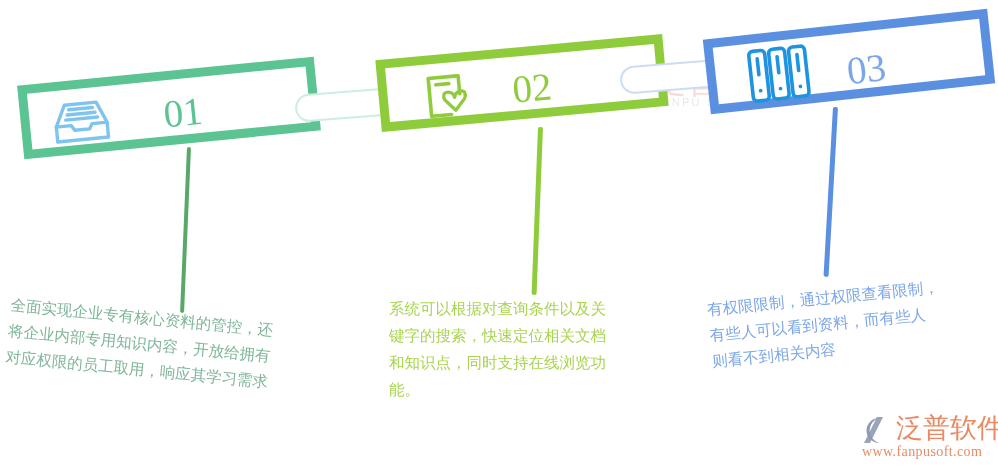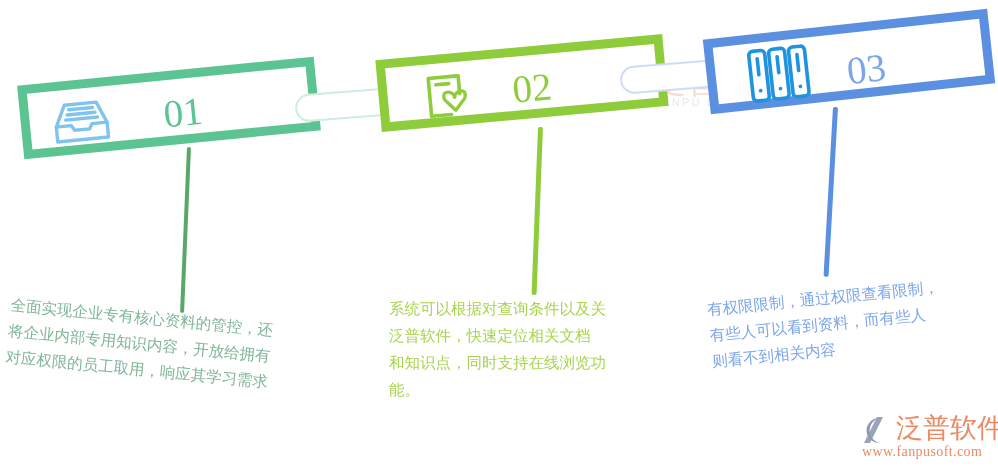--- a/index.html
+++ b/index.html
@@ -137,21 +137,21 @@
       </svg>
     </span>
     <span class="num" style="left:131px;top:18px;color:#7ba6ea;">03</span>
   </div>
 
   <div class="desc serif" style="left:12px;top:292px;width:352px;color:#7fb598;transform:rotate(5.6deg);transform-origin:left top;">全面实现企业专有核心资料的管控，还
 将企业内部专用知识内容，开放给拥有
 对应权限的员工取用，响应其学习需求</div>
 
   <div class="desc" style="left:389px;top:296px;width:266px;color:#a9d44f;line-height:27px;">系统可以根据对查询条件以及关
-泛普软件，快速定位相关文档
+键字的搜索，快速定位相关文档
 和知识点，同时支持在线浏览功
 能。</div>
 
   <div class="desc serif" style="left:706px;top:297px;width:292px;color:#7ba6ea;transform:rotate(-5.6deg);transform-origin:left top;">有权限限制，通过权限查看限制，
 有些人可以看到资料，而有些人
 则看不到相关内容</div>
 
   <div class="logo">
     <svg class="logo-mark" viewBox="0 0 34 32">
       <path d="M2 29 L15 3 L21 3 L8 29 Z" fill="#9aa3b8"></path>

